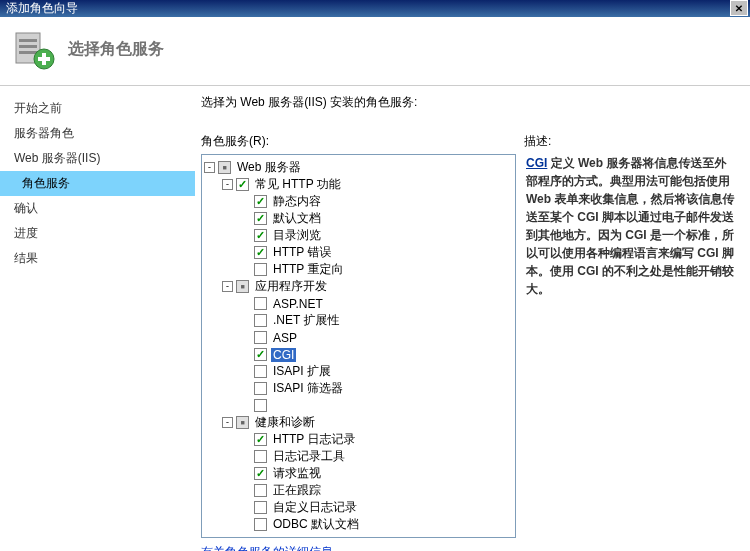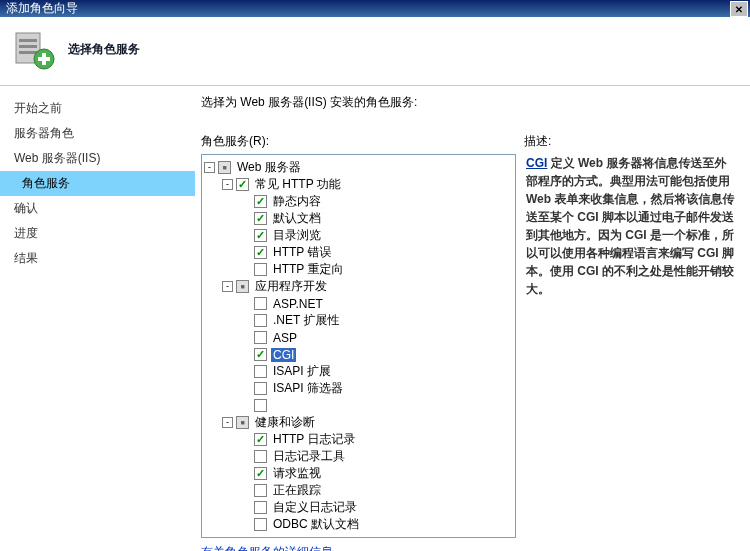--- a/index.html
+++ b/index.html
@@ -1,23 +1,23 @@
 <!DOCTYPE html>
 <html><head>
 <meta charset="utf-8">
 <style>
 * { margin: 0; padding: 0; box-sizing: border-box; font-family: "Microsoft YaHei", "SimSun", sans-serif; }
 body { background: #d4d0c8; width: 750px; height: 551px; overflow: hidden; }
 .window { width: 100%; height: 100%; display: flex; flex-direction: column; }
-.titlebar { background: linear-gradient(#0a246a, #3b6ea5); color: white; height: 22px; display: flex; align-items: flex-end; justify-content: space-between; padding: 0 2px 0 6px; font-size: 12px; }
+.titlebar { background: linear-gradient(#0a246a, #3b6ea5); color: white; height: 22px; display: flex; align-items: flex-start; justify-content: space-between; padding: 0 2px 0 6px; font-size: 12px; }
 .titlebar-buttons { display: flex; gap: 2px; }
 .titlebar-btn { width: 18px; height: 16px; background: #c0c0c0; border: 1px solid #fff; display: flex; align-items: center; justify-content: center; font-size: 10px; font-weight: bold; color: black; cursor: pointer; }
 .header-area { background: #fff; border-bottom: 1px solid #ccc; padding: 10px 12px 14px 12px; display: flex; align-items: center; gap: 12px; }
 .header-icon { width: 44px; height: 44px; position: relative; }
-.header-title { font-size: 12px; font-weight: bold; color: #0f172a; }
+.header-title { font-size: 16px; font-weight: bold; color: #737373; }
 .main { flex: 1; display: flex; background: #fff; }
 .sidebar { width: 195px; padding: 10px 0; font-size: 12px; }
 .sidebar-item { padding: 4px 14px; color: #333; cursor: pointer; }
 .sidebar-item.active { background: #7dd3fc; color: #000; }
 .sidebar-item.indent { padding-left: 22px; }
 .content { flex: 1; display: flex; flex-direction: column; padding: 8px 10px 4px 6px; font-size: 12px; }
 .content-top { margin-bottom: 4px; }
 .content-row { display: flex; gap: 8px; flex: 1; min-height: 0; }
 .tree-panel { width: 315px; border: 1px solid #7f9db9; background: #fff; overflow-y: scroll; padding: 4px 2px; font-size: 12px; }
 .desc-panel { flex: 1; font-size: 12px; color: #333; padding: 0 2px; font-weight: bold; }

